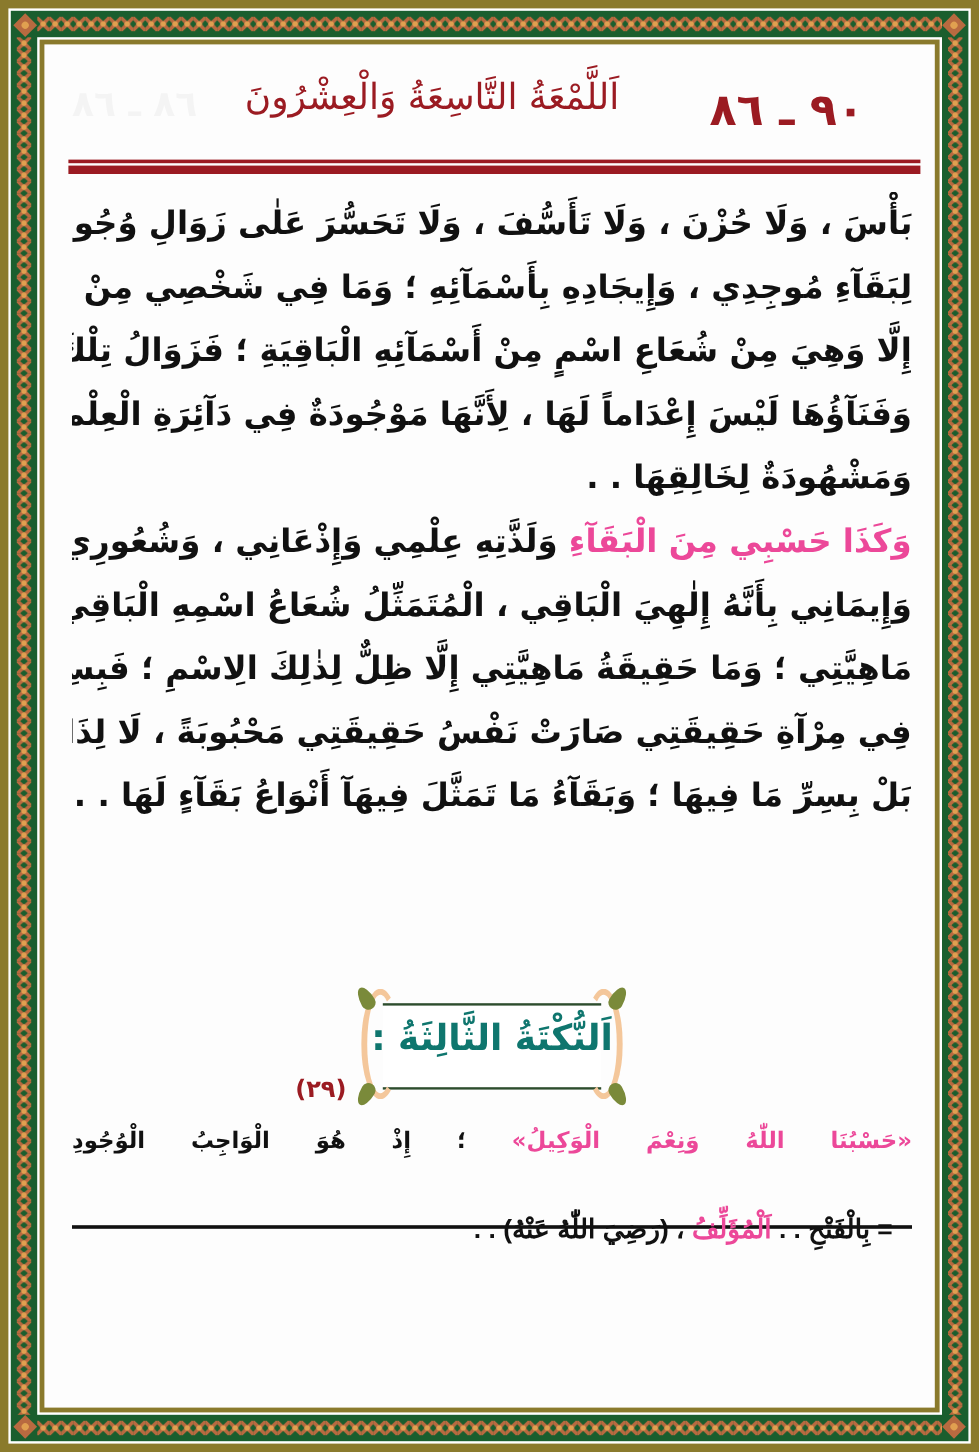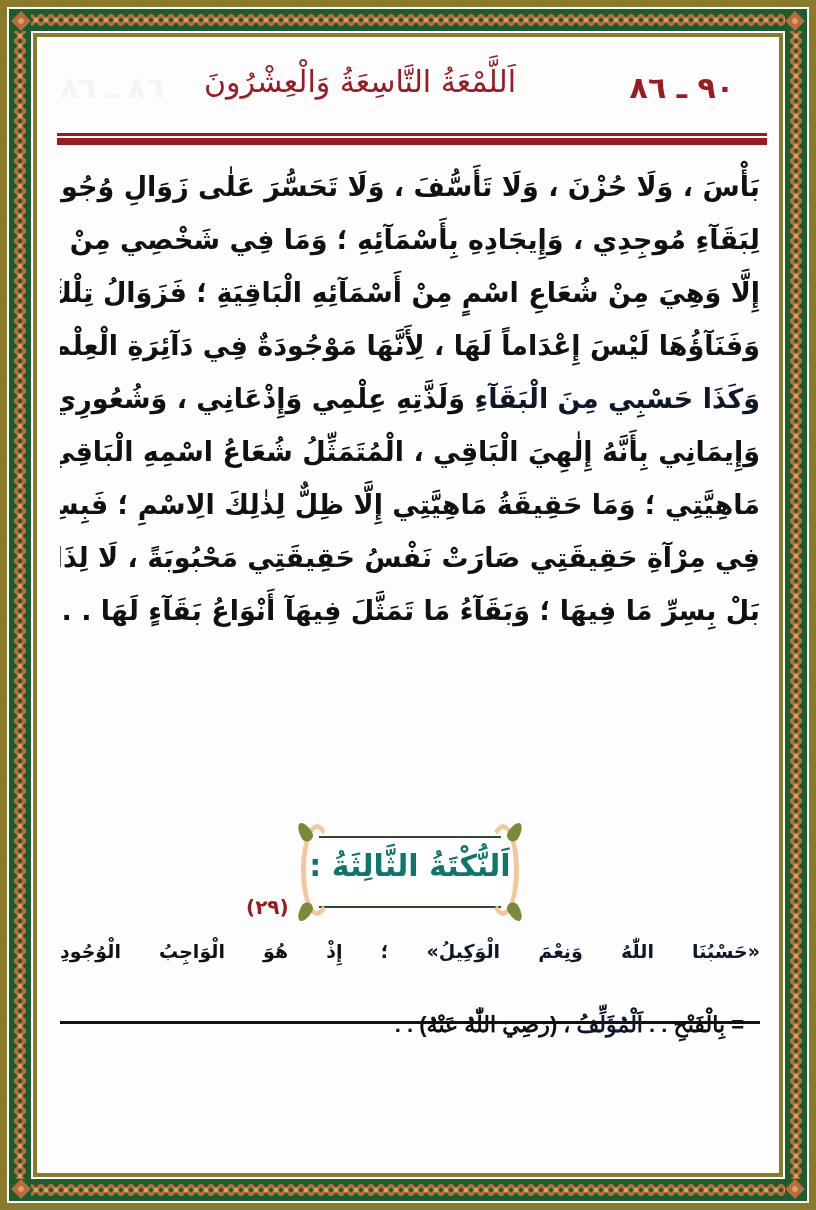--- a/index.html
+++ b/index.html
@@ -40,37 +40,37 @@
   .corner::after { content: ""; position: absolute; left: 4px; top: 4px; width: 6px; height: 6px; border-radius: 50%; background: #e0a050; }
   .c-tl { left: 5px; top: 5px; } .c-tr { right: 5px; top: 5px; }
   .c-bl { left: 5px; bottom: 5px; } .c-br { right: 5px; bottom: 5px; }
 
   .frame-gap2  { position: absolute; left: 31px; top: 31px; right: 31px; bottom: 31px; background: #ffffff; }
   .frame-inner { position: absolute; left: 33px; top: 33px; right: 33px; bottom: 33px; background: #8a7a2c; }
   .page        { position: absolute; left: 37px; top: 37px; right: 37px; bottom: 37px; background: #fdfdfd; }
 
   
   .header { position: absolute; left: 60px; right: 60px; top: 68px; height: 50px; direction: rtl; }
-  .page-range { position: absolute; right: 22px; top: 2px; font-family: "DejaVu Sans", sans-serif; font-weight: bold;
-                font-size: 30px; color: #9b1b22; letter-spacing: 1px; }
+  .page-range { position: absolute; right: 36px; top: 2px; font-family: "DejaVu Sans", sans-serif; font-weight: bold;
+                font-size: 37px; color: #9b1b22; letter-spacing: 1px; }
   .chapter-title { position: absolute; right: 240px; top: -4px; font-family: "DejaVu Sans", sans-serif; font-weight: normal;
                    font-size: 30px; color: #9b1b22; white-space: nowrap; }
   .ghost-range { position: absolute; left: 0px; top: 2px; font-family: "DejaVu Sans", sans-serif; font-weight: bold;
                  font-size: 30px; color: #f4f4f4; white-space: nowrap; }
   .header-rule { position: absolute; left: 57px; right: 49px; top: 133px; height: 14px; }
   .header-rule .r1 { position: absolute; left: 0; right: 0; top: 0; height: 3px; background: #9b1b22; }
   .header-rule .r2 { position: absolute; left: 0; right: 0; top: 5px; height: 7px; background: #9b1b22; }
 
   
   .body-text { position: absolute; left: 60px; right: 56px; top: 160px; direction: rtl; text-align: justify;
                text-align-last: justify; font-family: "DejaVu Sans", sans-serif; font-weight: bold; font-size: 27px;
                color: #111111; }
   .line { display: block; height: 53px; line-height: 53px; white-space: nowrap; overflow: hidden; text-align: justify; text-align-last: justify; }
   .line.last { text-align-last: right; }
-  .red { color: #0f172a; }
+  .red { color: #ec4899; }
 
   
   .title-box-wrap { position: absolute; left: 299px; top: 822px; width: 222px; height: 100px; }
   .title-box { position: absolute; left: 20px; right: 20px; top: 14px; bottom: 14px; border-top: 2px solid #2d4d2d; border-bottom: 2px solid #2d4d2d; background: #ffffff; }
   .scroll-left, .scroll-right { position: absolute; top: 2px; width: 32px; height: 92px; border: 5px solid #f4c79b; border-radius: 50%; box-sizing: border-box; }
   .scroll-left { left: 2px; border-right-color: transparent; }
   .scroll-right { right: 2px; border-left-color: transparent; }
   .leaf { position: absolute; width: 12px; height: 20px; background: #7a8a3a; border-radius: 50% 50% 50% 50% / 70% 70% 30% 30%; }
   .section-title { position: absolute; left: 0; right: 0; top: 26px; text-align: center; font-family: "DejaVu Sans", sans-serif;
                    font-weight: bold; font-size: 30px; color: #0f766e; direction: rtl; }
@@ -115,20 +115,21 @@
 <div class="header-rule">
   <div class="r1"></div>
   <div class="r2"></div>
 </div>
 
 <div class="body-text">
   <span class="line">بَأْسَ ، وَلَا حُزْنَ ، وَلَا تَأَسُّفَ ، وَلَا تَحَسُّرَ عَلٰى زَوَالِ وُجُودِي</span>
   <span class="line">لِبَقَآءِ مُوجِدِي ، وَإِيجَادِهِ بِأَسْمَآئِهِ ؛ وَمَا فِي شَخْصِي مِنْ صِفَةٍ</span>
   <span class="line">إِلَّا وَهِيَ مِنْ شُعَاعِ اسْمٍ مِنْ أَسْمَآئِهِ الْبَاقِيَةِ ؛ فَزَوَالُ تِلْكَ الصِّفَةِ</span>
   <span class="line">وَفَنَآؤُهَا لَيْسَ إِعْدَاماً لَهَا ، لِأَنَّهَا مَوْجُودَةٌ فِي دَآئِرَةِ الْعِلْمِ وَبَاقِيَةٌ</span>
+  <span class="line last">وَمَشْهُودَةٌ لِخَالِقِهَا . .</span>
   <span class="line"><span class="red">وَكَذَا حَسْبِي مِنَ الْبَقَآءِ</span><span> وَلَذَّتِهِ عِلْمِي وَإِذْعَانِي ، وَشُعُورِي</span></span>
   <span class="line">وَإِيمَانِي بِأَنَّهُ إِلٰهِيَ الْبَاقِي ، الْمُتَمَثِّلُ شُعَاعُ اسْمِهِ الْبَاقِي فِي مِرْآةِ</span>
   <span class="line">مَاهِيَّتِي ؛ وَمَا حَقِيقَةُ مَاهِيَّتِي إِلَّا ظِلٌّ لِذٰلِكَ الِاسْمِ ؛ فَبِسِرِّ تَمَثُّلِهِ</span>
   <span class="line">فِي مِرْآةِ حَقِيقَتِي صَارَتْ نَفْسُ حَقِيقَتِي مَحْبُوبَةً ، لَا لِذَاتِهَا ،</span>
   <span class="line last">بَلْ بِسِرِّ مَا فِيهَا ؛ وَبَقَآءُ مَا تَمَثَّلَ فِيهَآ أَنْوَاعُ بَقَآءٍ لَهَا . .</span>
 </div>
 
 <div class="title-box-wrap">
   <div class="title-box"></div>
   <div class="scroll-left"></div>

